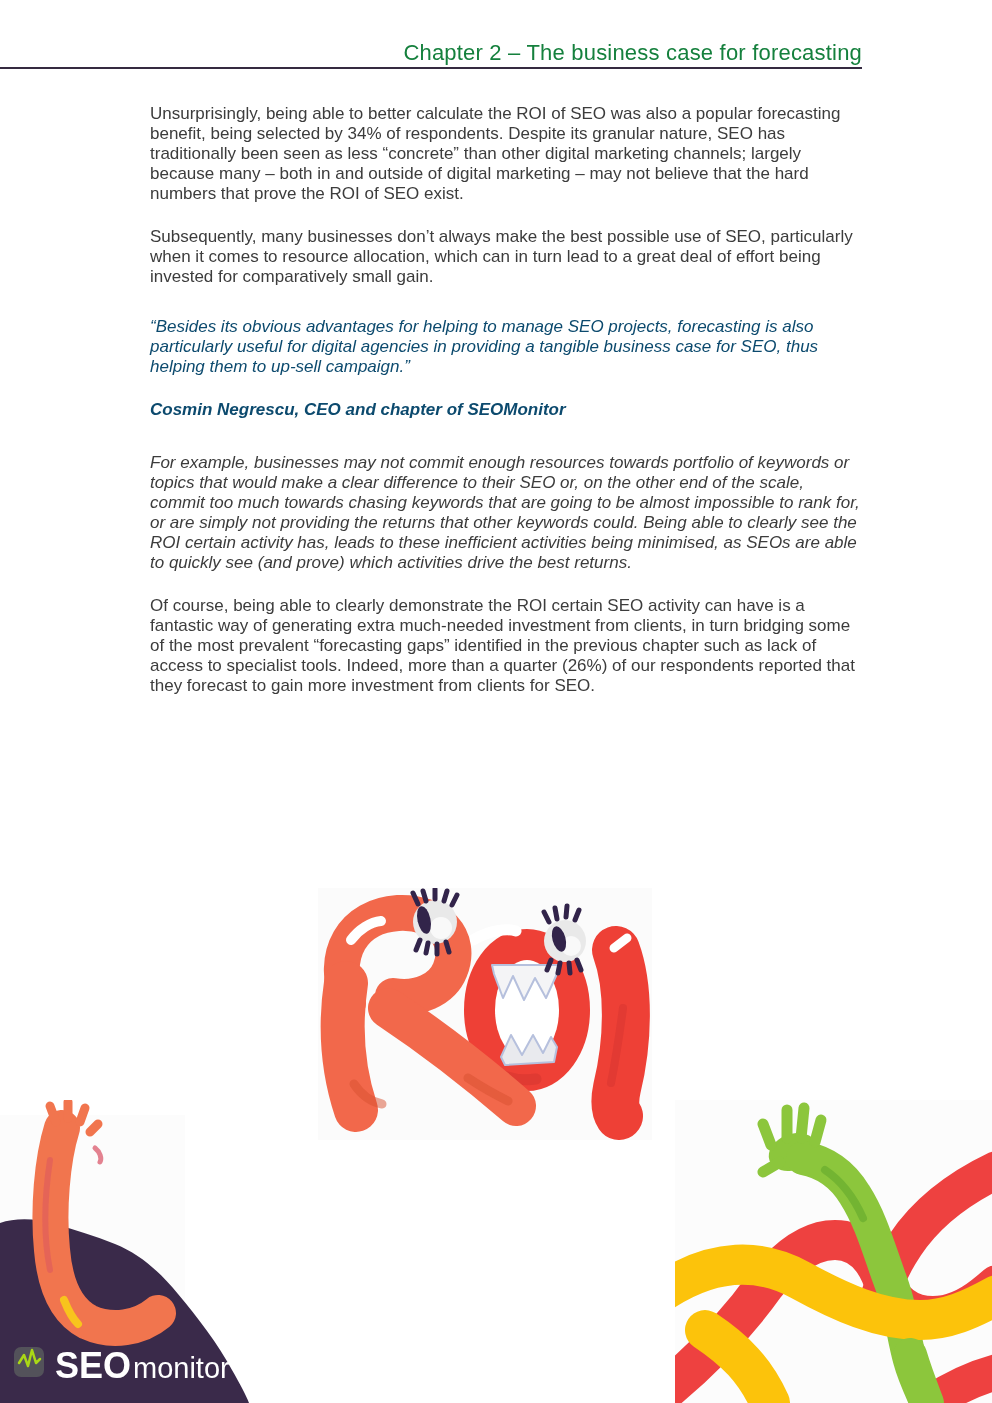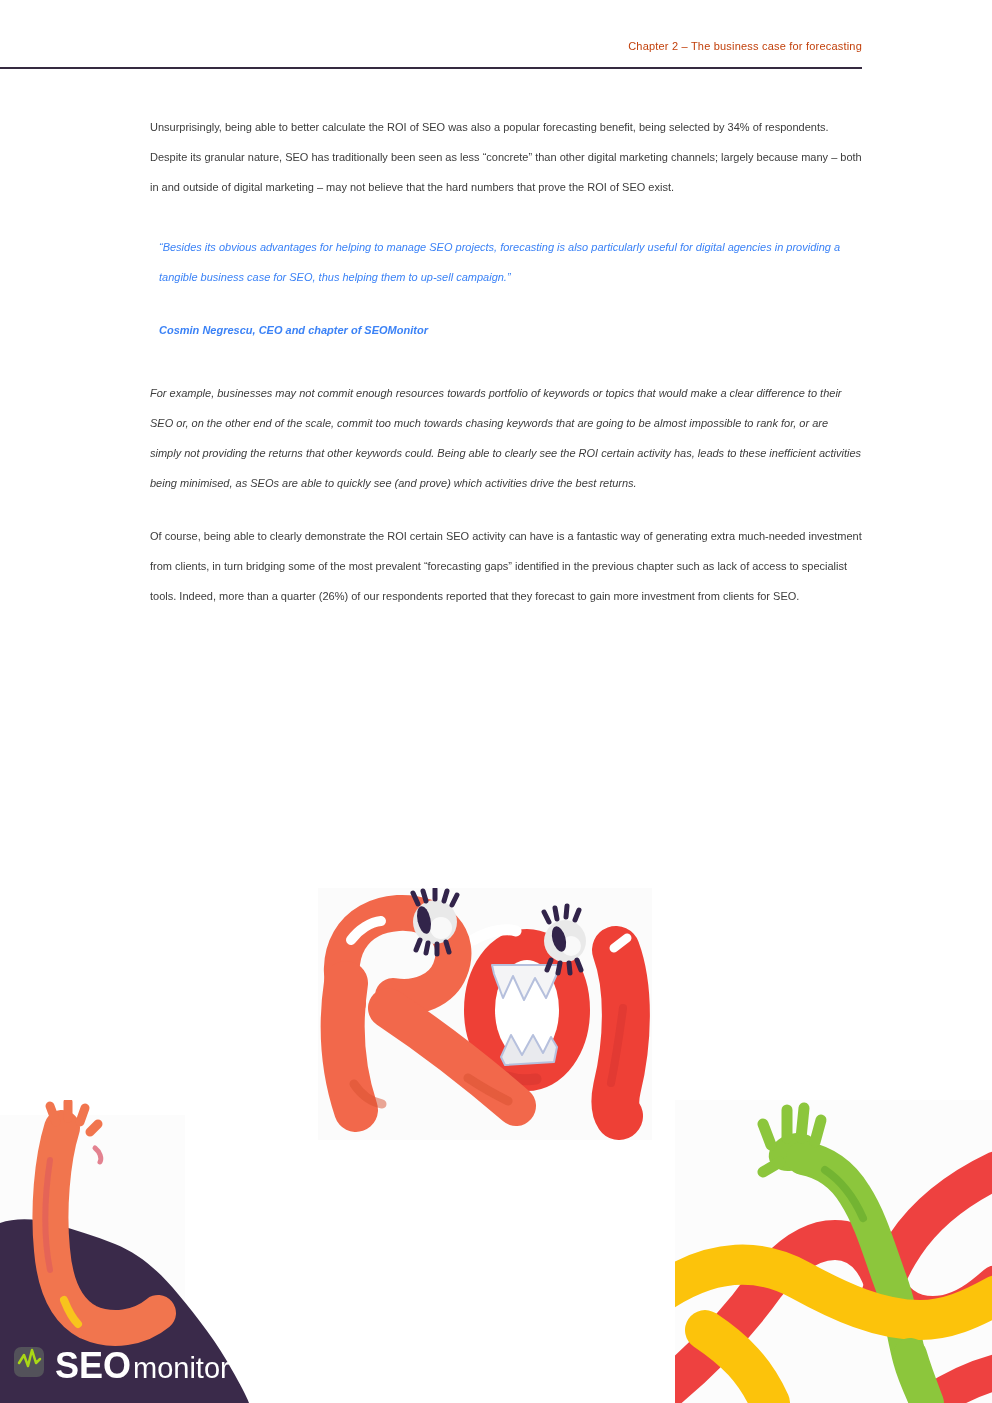--- a/index.html
+++ b/index.html
@@ -9,43 +9,43 @@
     height: 1403px;
     background: #ffffff;
     overflow: hidden;
     font-family: "Liberation Sans", sans-serif;
   }
   .chapter-header {
     position: absolute;
     top: 40px; left: 0;
     width: 862px;
     text-align: right;
-    font-size: 11px;
-    color: #c2410c;
+    font-size: 22px;
+    color: #15803d;
     letter-spacing: 0.2px;
   }
   .chapter-rule {
     position: absolute;
     top: 67px; left: 0;
     width: 862px; height: 2px;
     background: #352a40;
   }
   .article {
     position: absolute;
-    top: 112px; left: 150px;
+    top: 104px; left: 150px;
     width: 712px;
-    font-size: 11px;
-    line-height: 30px;
+    font-size: 17px;
+    line-height: 20px;
     color: #3c3c3c;
   }
   .article p { margin: 0 0 23px 0; }
   .article p:last-child { margin-bottom: 0; }
   .quote-block {
-    margin: 30px 0 0 9px;
-    color: #3b82f6;
+    margin: 30px 0 0 0;
+    color: #0c4a6e;
     font-style: italic;
   }
   .quote-text { margin: 0; }
   .quote-attr {
     margin: 6px 0 0 0;
     font-weight: bold;
   }
   .para-3 { margin-top: 33px !important; font-style: italic; }
   .corner-bg {
     position: absolute;
@@ -57,20 +57,21 @@
 </head>
 <body>
 
 <div class="page">
 
   <div class="chapter-header">Chapter 2 – The business case for forecasting</div>
   <div class="chapter-rule"></div>
 
   <div class="article">
     <p>Unsurprisingly, being able to better calculate the ROI of SEO was also a popular forecasting benefit, being selected by 34% of respondents. Despite its granular nature, SEO has traditionally been seen as less “concrete” than other digital marketing channels; largely because many – both in and outside of digital marketing – may not believe that the hard numbers that prove the ROI of SEO exist.</p>
+    <p>Subsequently, many businesses don’t always make the best possible use of SEO, particularly when it comes to resource allocation, which can in turn lead to a great deal of effort being invested for comparatively small gain.</p>
     <div class="quote-block">
       <p class="quote-text">“Besides its obvious advantages for helping to manage SEO projects, forecasting is also particularly useful for digital agencies in providing a tangible business case for SEO, thus helping them to up-sell campaign.”</p>
       <p class="quote-attr">Cosmin Negrescu, CEO and chapter of SEOMonitor</p>
     </div>
     <p class="para-3">For example, businesses may not commit enough resources towards portfolio of keywords or topics that would make a clear difference to their SEO or, on the other end of the scale, commit too much towards chasing keywords that are going to be almost impossible to rank for, or are simply not providing the returns that other keywords could. Being able to clearly see the ROI certain activity has, leads to these inefficient activities being minimised, as SEOs are able to quickly see (and prove) which activities drive the best returns.</p>
     <p>Of course, being able to clearly demonstrate the ROI certain SEO activity can have is a fantastic way of generating extra much-needed investment from clients, in turn bridging some of the most prevalent “forecasting gaps” identified in the previous chapter such as lack of access to specialist tools. Indeed, more than a quarter (26%) of our respondents reported that they forecast to gain more investment from clients for SEO.</p>
   </div>
 
   <div class="corner-bg" style="left:0; top:1115px; width:185px; height:288px;"></div>
 

